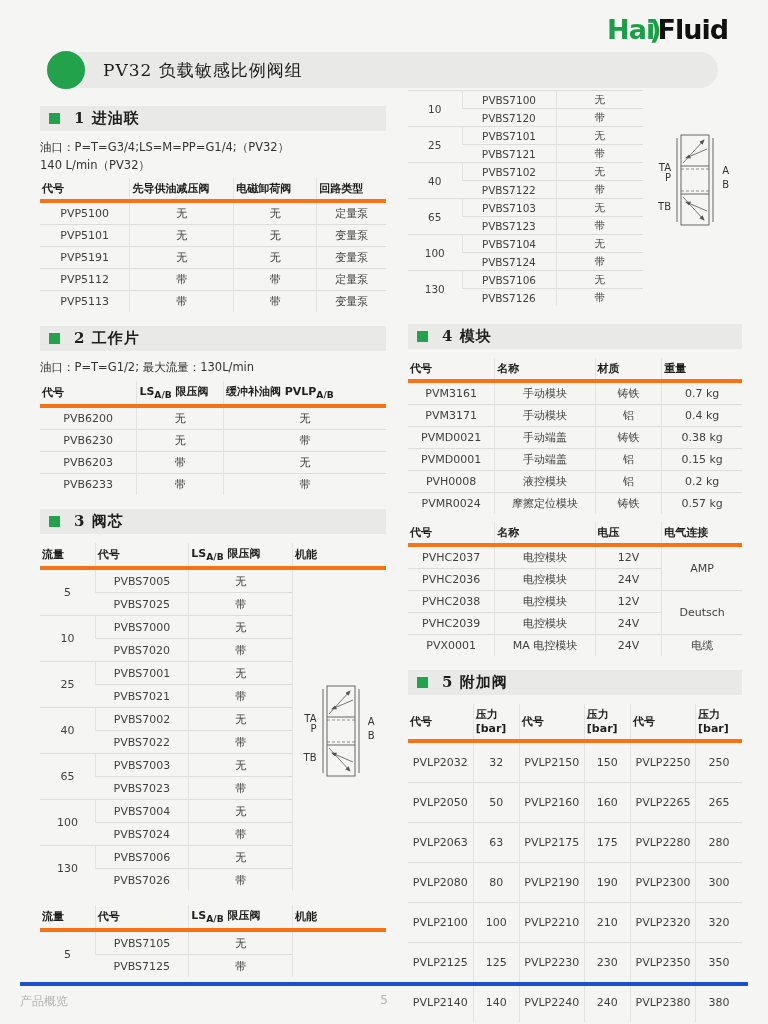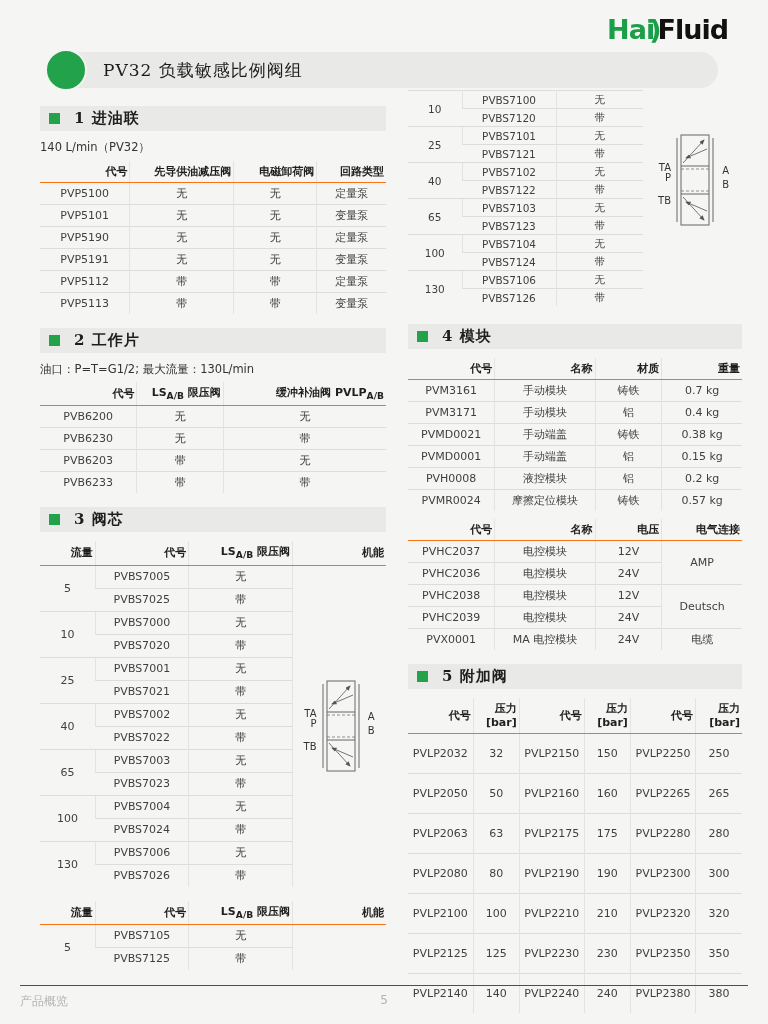--- a/index.html
+++ b/index.html
@@ -29,49 +29,49 @@
   
   .sec-head{height:25px;background:#e9e9e7;display:flex;align-items:center;margin:0 0 9px 0;}
   .sq{width:11px;height:11px;background:#22a34b;margin:0 14px 0 9px;flex:none;}
   .sec-title{font-family:"DejaVu Serif","Liberation Serif",serif;font-weight:bold;font-size:15px;color:#1e1e1e;letter-spacing:1px;}
 
   .intro{margin:0 0 5px 0;}
   .intro p{margin:0 0 2px 0;font-size:11.5px;line-height:1.35;color:#333;} .gap-m{height:14px;}
 
   
   table.tbl{width:100%;border-collapse:collapse;font-size:11px;table-layout:fixed;}
-  .tbl th{font-weight:bold;color:#1f1f1f;padding:4px 2px;border-bottom:1px solid #f97316;text-align:right;line-height:1.2;}
+  .tbl th{font-weight:bold;color:#1f1f1f;padding:4px 2px;border-bottom:4px solid #f97316;text-align:left;line-height:1.2;}
   .tbl td{text-align:center;padding:3px 2px;border-top:1px solid #dcdcda;color:#3f3f3f;}
   .tbl td+td,.tbl th+th{border-left:1px solid #e3e3e1;}
   .tbl tbody tr:first-child td{border-top:none;}
   .tbl .func-cell{vertical-align:middle;}
   .tbl .span-cell{vertical-align:middle;}
   table.noheader{border-top:1px solid #dcdcda;}
   table.noheader tbody tr:first-child td{border-top:none;}
   #tbl-spool-cont{width:235px;flex:none;}
   #tbl-spool-cont td{font-size:10.5px;padding:1.5px 2px;}
   #tbl-spool1 td,#tbl-spool2 td{padding:3.5px 2px;}
   #tbl-aux td{padding:13px 2px;}
 
   .cont-row{display:flex;align-items:flex-start;}
 
   
   .schem{position:relative;width:86px;height:96px;font-size:10px;color:#333;margin:0 auto;}
   .schem svg{position:absolute;left:22px;top:0;}
   .schem .sl{position:absolute;left:2px;width:18px;text-align:right;}
   .schem .sl-ta{top:30px;}
   .schem .sl-p{top:40px;}
-  .schem .sl-tb{top:63px;}
+  .schem .sl-tb{top:69px;}
   .schem .sr{position:absolute;right:8px;}
   .schem .sr-a{top:33px;}
   .schem .sr-b{top:47px;}
   .schem-wrap-right{margin:42px 0 0 8px;flex:none;}
 
   
-  .footer{position:absolute;left:20px;right:20px;bottom:14px;border-top:1px solid #1d4ed8;padding-top:7px;color:#b3b3b1;font-size:12px;}
+  .footer{position:absolute;left:20px;right:20px;bottom:14px;border-top:4px solid #1d4ed8;padding-top:7px;color:#b3b3b1;font-size:12px;}
   .footer-page{position:absolute;left:50%;transform:translateX(-50%);top:7px;}
 </style>
 </head>
 <body>
 
 <div class="page">
 
   <div class="logo">
     <span class="logo-hai">Hai</span><span class="logo-swoosh">)</span><span class="logo-fluid">Fluid</span>
   </div>
@@ -83,20 +83,21 @@
 
   <div class="cols">
 
     <div class="col-left">
 
       <div class="sec-head">
         <span class="sq"></span>
         <span class="sec-title">1 进油联</span>
       </div>
       <div class="intro">
+        <p>油口：P=T=G3/4;LS=M=PP=G1/4;（PV32）</p>
         <p>140 L/min（PV32）</p>
       </div>
       <table class="tbl" id="tbl-inlet">
           <colgroup>
             <col style="width: 26%;">
             <col style="width: 30%;">
             <col style="width: 24%;">
             <col style="width: 20%;">
           </colgroup>
           <thead>
@@ -112,26 +113,20 @@
               <td>PVP5100</td>
               <td>无</td>
               <td>无</td>
               <td>定量泵</td>
             </tr>
             <tr>
               <td>PVP5101</td>
               <td>无</td>
               <td>无</td>
               <td>变量泵</td>
-            </tr>
-            <tr>
-              <td>PVP5190</td>
-              <td>无</td>
-              <td>无</td>
-              <td>定量泵</td>
             </tr>
             <tr>
               <td>PVP5191</td>
               <td>无</td>
               <td>无</td>
               <td>变量泵</td>
             </tr>
             <tr>
               <td>PVP5112</td>
               <td>带</td>

